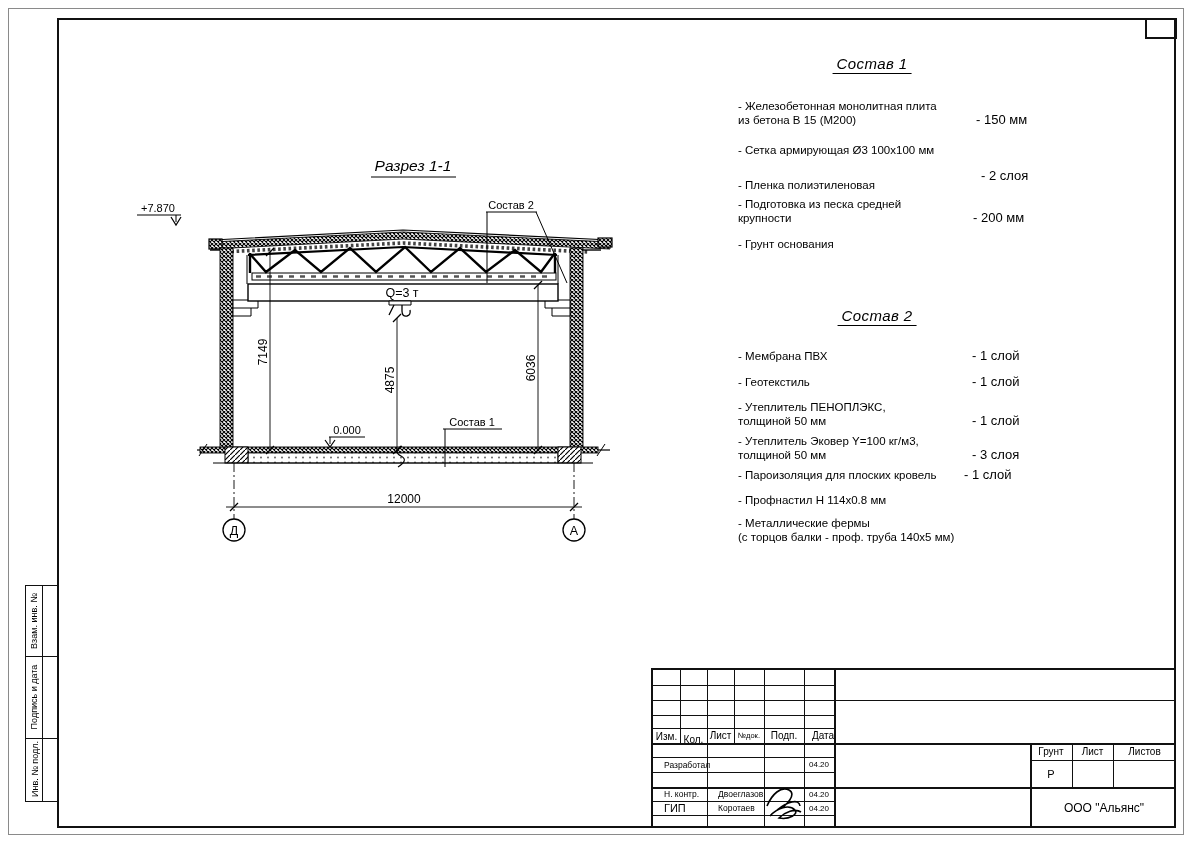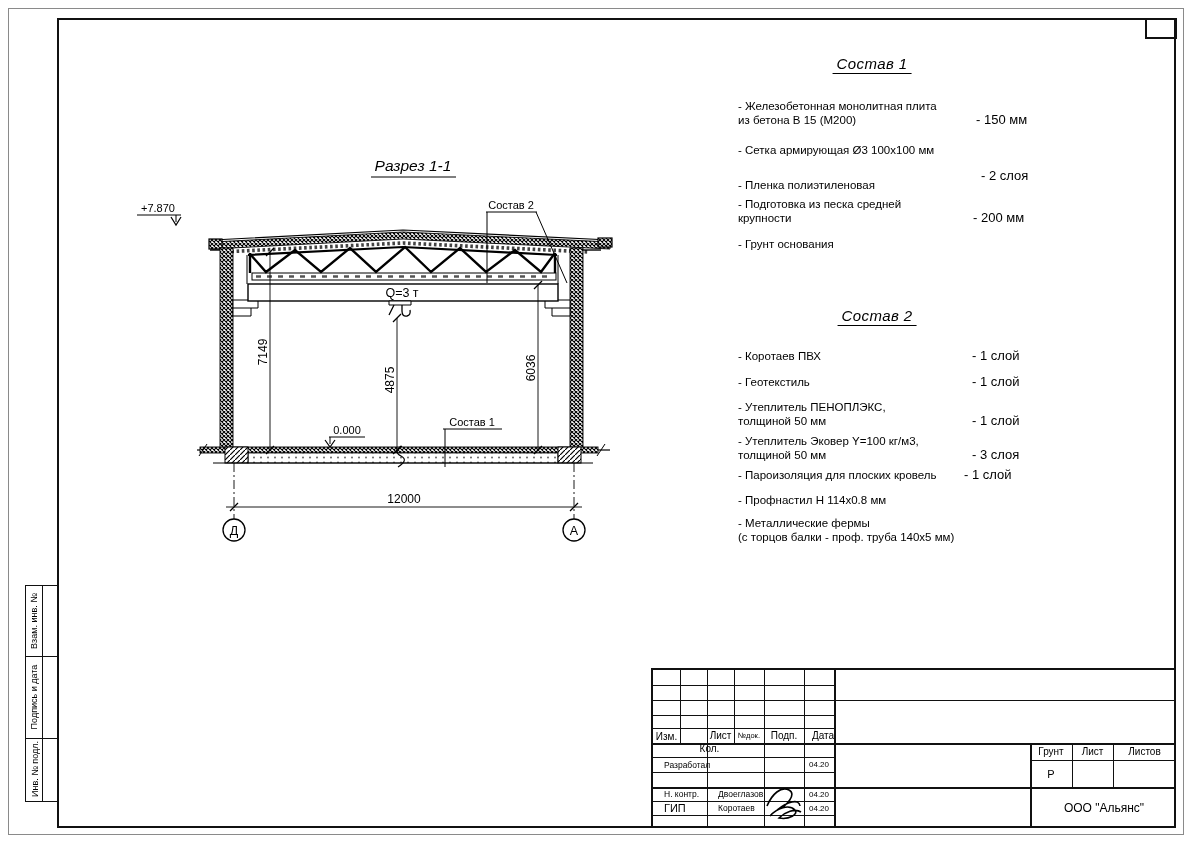--- a/index.html
+++ b/index.html
@@ -177,21 +177,21 @@
   <div class="li-text" style="left:738px;top:169px;margin-top:9px;">- Пленка полиэтиленовая</div>
   <div class="li-val" style="left:981px;top:169px;">- 2 слоя</div>
   <div class="li-text" style="left:738px;top:197px;">- Подготовка из песка средней
 крупности</div>
   <div class="li-val" style="left:973px;top:211px;">- 200 мм</div>
   <div class="li-text" style="left:738px;top:237px;">- Грунт основания</div>
 </div>
 
 <div>
   <div class="sec-head" style="left:877px;top:307px;">Состав 2</div>
-  <div class="li-text" style="left:738px;top:349px;">- Коротаев ПВХ</div>
+  <div class="li-text" style="left:738px;top:349px;">- Мембрана ПВХ</div>
   <div class="li-val" style="left:972px;top:349px;">- 1 слой</div>
   <div class="li-text" style="left:738px;top:375px;">- Геотекстиль</div>
   <div class="li-val" style="left:972px;top:375px;">- 1 слой</div>
   <div class="li-text" style="left:738px;top:400px;">- Утеплитель ПЕНОПЛЭКС,
 толщиной 50 мм</div>
   <div class="li-val" style="left:972px;top:414px;">- 1 слой</div>
   <div class="li-text" style="left:738px;top:434px;">- Утеплитель Эковер Y=100 кг/м3,
 толщиной 50 мм</div>
   <div class="li-val" style="left:972px;top:448px;">- 3 слоя</div>
   <div class="li-text" style="left:738px;top:468px;">- Пароизоляция для плоских кровель</div>
@@ -228,21 +228,21 @@
   <div class="l" style="left:54px;top:0;width:1px;height:158px;"></div>
   <div class="l" style="left:81px;top:0;width:1px;height:73px;"></div>
   <div class="l" style="left:111px;top:0;width:1px;height:158px;"></div>
   <div class="l" style="left:151px;top:0;width:1px;height:158px;"></div>
   <div class="l" style="left:181px;top:0;width:2px;height:158px;"></div>
   <div class="l" style="left:377px;top:73px;width:2px;height:85px;"></div>
   <div class="l" style="left:419px;top:73px;width:1px;height:44px;"></div>
   <div class="l" style="left:460px;top:73px;width:1px;height:44px;"></div>
 
   <div class="cell" style="left:0;top:58px;width:27px;height:17px;">Изм.</div>
-  <div class="cell" style="left:27px;top:68px;width:27px;height:20px;padding-left:16px;">Кол.</div>
+  <div class="cell" style="left:27px;top:59px;width:27px;height:20px;">Кол.</div>
   <div class="cell" style="left:54px;top:58px;width:27px;height:15px;">Лист</div>
   <div class="cell" style="left:81px;top:58px;width:30px;height:15px;font-size:7.5px;">№док.</div>
   <div class="cell" style="left:111px;top:58px;width:40px;height:15px;">Подп.</div>
   <div class="cell" style="left:151px;top:58px;width:38px;height:15px;">Дата</div>
 
   <div class="cell left-al" style="left:0;top:87px;width:54px;height:15px;font-size:8.5px;">Разработал</div>
   <div class="cell" style="left:151px;top:87px;width:30px;height:15px;font-size:8px;">04.20</div>
   <div class="cell left-al" style="left:0;top:117px;width:54px;height:14px;font-size:8.5px;">Н. контр.</div>
   <div class="cell left-al" style="left:54px;top:117px;width:57px;height:14px;font-size:8.5px;">Двоеглазов</div>
   <div class="cell" style="left:151px;top:117px;width:30px;height:14px;font-size:8px;">04.20</div>

